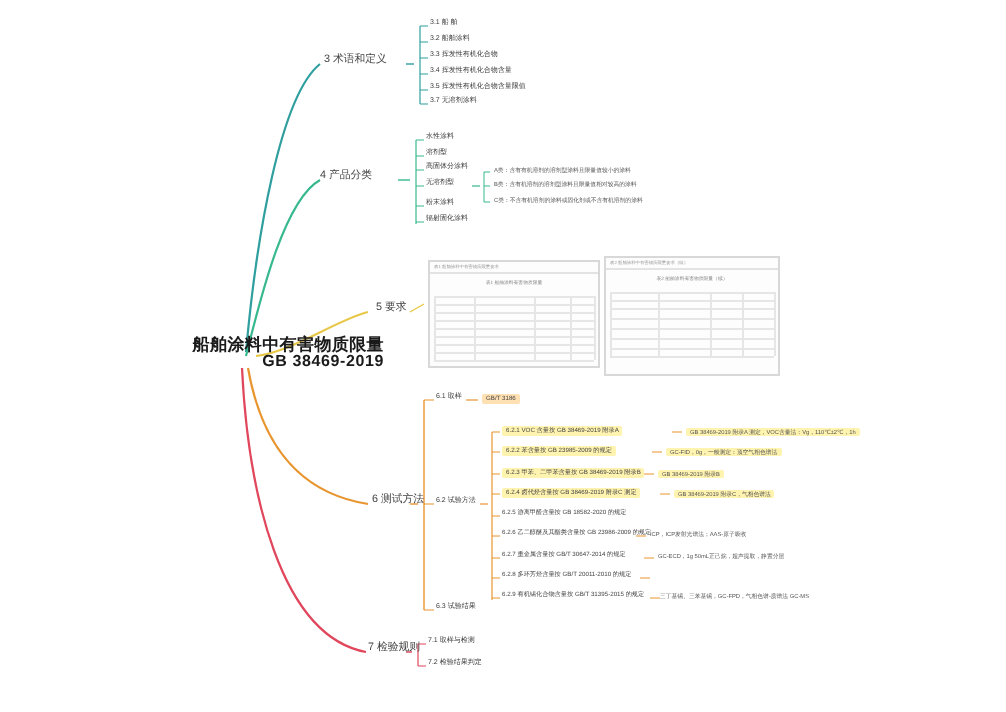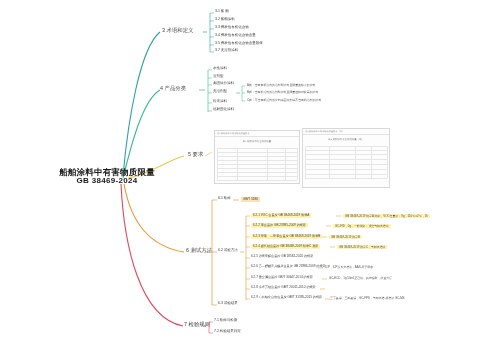--- a/index.html
+++ b/index.html
@@ -8,21 +8,21 @@
     font-family:"Liberation Sans","DejaVu Sans",sans-serif;
     -webkit-font-smoothing:antialiased;
   }
   #canvas{position:relative;width:503px;height:356px;}
   svg.links{position:absolute;left:0;top:0;width:503px;height:356px;pointer-events:none;}
 
   .node{position:absolute;white-space:nowrap;line-height:1.1;}
 
   
   #central{
-    left:48px;top:168px;width:118px;text-align:center;
+    left:74px;top:168px;width:118px;text-align:right;
     font-size:8.5px;font-weight:bold;color:#1a1a1a;letter-spacing:.2px;
   }
   #central .ln2{font-size:8px;letter-spacing:.3px;}
 
   
   .main{font-size:5.4px;color:#333;font-weight:normal;}
 
   
   .sub{font-size:3.5px;color:#3a3a3a;}
   .sub2{font-size:3.1px;color:#444;}
@@ -80,21 +80,21 @@
 
     <path d="M336,216 h5 M326,226 h5 M322,237 h5 M330,247 h5 M318,268 h5 M322,279 h5 M320,289 h5 M325,299 h5" stroke="#e8952f" stroke-width=".5" fill="none"></path>
 
     <path d="M203,326 L206,326" stroke="#e0465c" stroke-width=".7" fill="none"></path>
     <path d="M209,322 L209,333" stroke="#e0465c" stroke-width=".6" fill="none"></path>
     <path d="M209,322 h4 M209,333 h4" stroke="#e0465c" stroke-width=".5" fill="none"></path>
   </svg>
 
   <div class="node" id="central">
     <div>船舶涂料中有害物质限量</div>
-    <div class="ln2">GB 38469-2024</div>
+    <div class="ln2">GB 38469-2019</div>
   </div>
 
   <div class="node main" style="left:162px;top:28px;color:#444;">3 术语和定义</div>
   <div class="node sub" style="left:215px;top:10px;">3.1 船  舶</div>
   <div class="node sub" style="left:215px;top:18px;">3.2 船舶涂料</div>
   <div class="node sub" style="left:215px;top:26px;">3.3 挥发性有机化合物</div>
   <div class="node sub" style="left:215px;top:34px;">3.4 挥发性有机化合物含量</div>
   <div class="node sub" style="left:215px;top:42px;">3.5 挥发性有机化合物含量限值</div>
   <div class="node sub" style="left:215px;top:49px;">3.7 无溶剂涂料</div>
 

